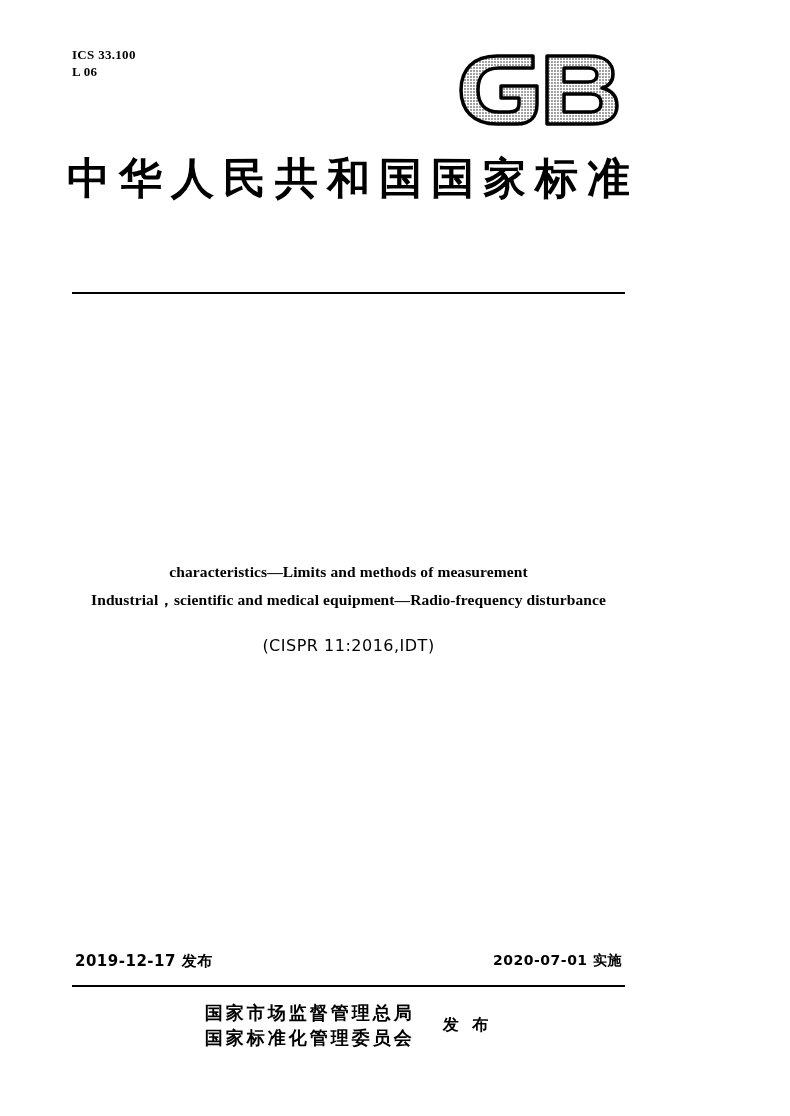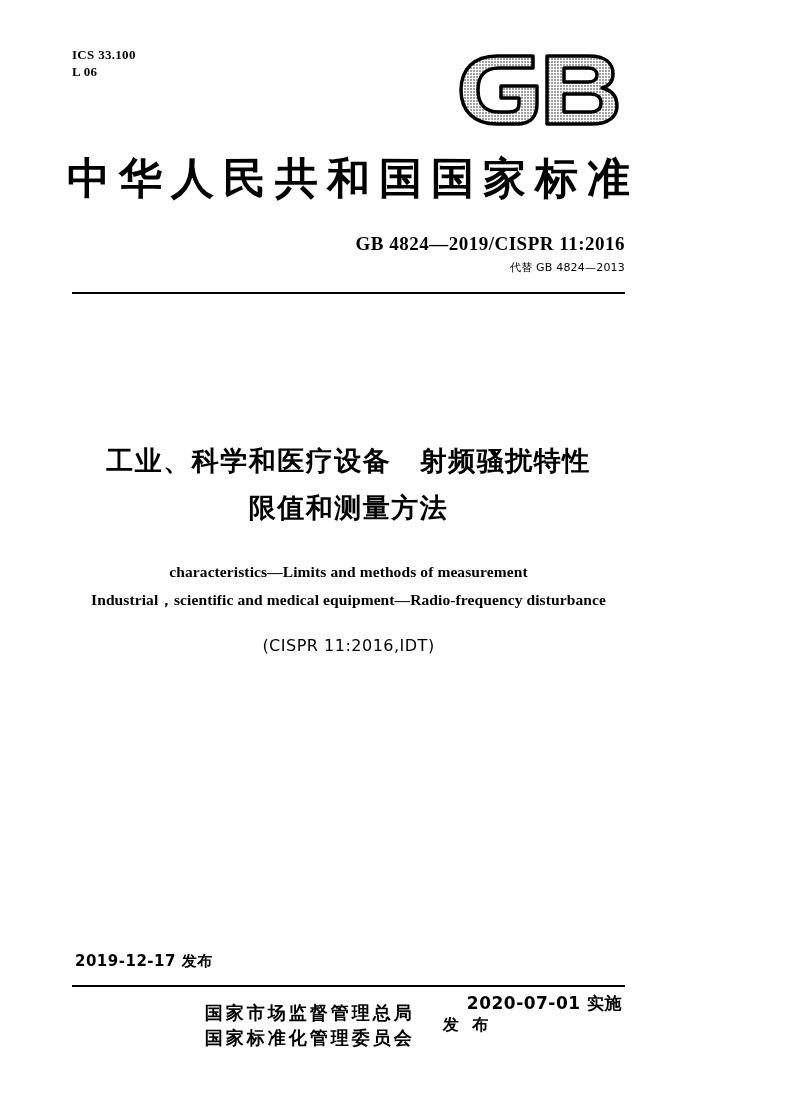--- a/index.html
+++ b/index.html
@@ -148,24 +148,23 @@
     font-size: 15px;
     letter-spacing: 0.5px;
     white-space: nowrap;
   }
   .date-effective {
     position: absolute;
     right: 75px;
     top: 952px;
     font-family: "DejaVu Sans", sans-serif;
     font-weight: bold;
-    font-size: 17px;
-    letter-spacing: 0.5px;
-    white-space: nowrap;
-    margin-top: 40px;
+    font-size: 14px;
+    letter-spacing: 0.5px;
+    white-space: nowrap;
   }
 
   
   .issuer {
     position: absolute;
     left: 0;
     right: 0;
     top: 1000px;
     display: flex;
     justify-content: center;
@@ -212,31 +211,23 @@
       <path d="M42 4 C18 4 6 18 6 38 C6 58 18 72 42 72 L62 72 C76 72 82 64 82 52 L82 34 L46 34 L46 46 L64 46 L64 52 C64 57 61 60 54 60 L44 60 C30 60 23 52 23 38 C23 24 30 16 44 16 L78 16 L78 4 Z" fill="url(#hatch)" stroke="#000000" stroke-width="3.5" stroke-linejoin="round"></path>
 
       <path d="M92 4 L134 4 C150 4 158 11 158 22 C158 29 154 34 147 36 C156 38 162 44 162 54 C162 65 153 72 137 72 L92 72 Z
                M109 16 L109 30 L133 30 C139 30 142 27 142 23 C142 19 139 16 133 16 Z
                M109 42 L109 60 L136 60 C142 60 146 57 146 51 C146 45 142 42 136 42 Z" fill="url(#hatch)" stroke="#000000" stroke-width="3.5" stroke-linejoin="round" fill-rule="evenodd"></path>
     </svg>
   </div>
 
   <div class="cn-standard-title">中华人民共和国国家标准</div>
 
-  <div class="std-number">
-    <div class="num">GB 4824—2019/CISPR 11:2016</div>
-    <div class="replaces">代替 GB 4824—2013</div>
-  </div>
 
   <div class="rule-top"></div>
 
-  <div class="title-cn">
-    <div class="line1">工业、科学和医疗设备　射频骚扰特性</div>
-    <div class="line2">限值和测量方法</div>
-  </div>
 
   <div class="title-en">
     <div>characteristics—Limits and methods of measurement</div>
     <div>Industrial，scientific and medical equipment—Radio-frequency disturbance</div>
   </div>
 
   <div class="title-idt">(CISPR 11:2016,IDT)</div>
 
   <div class="date-issue">2019-12-17 发布</div>
   <div class="date-effective">2020-07-01 实施</div>

